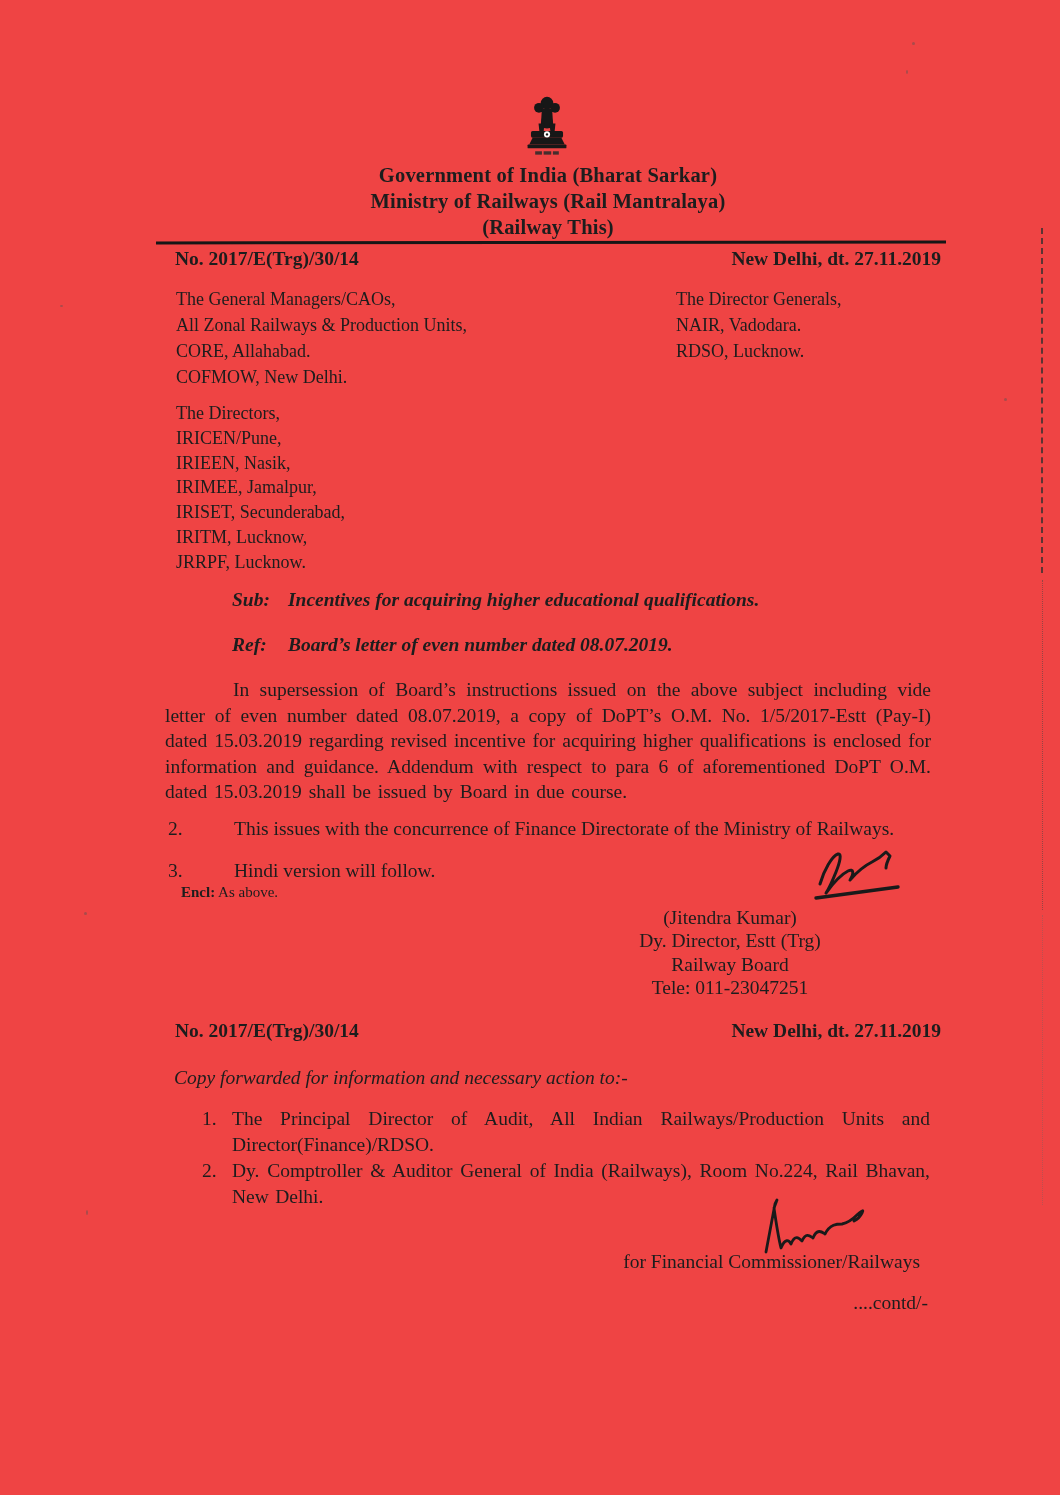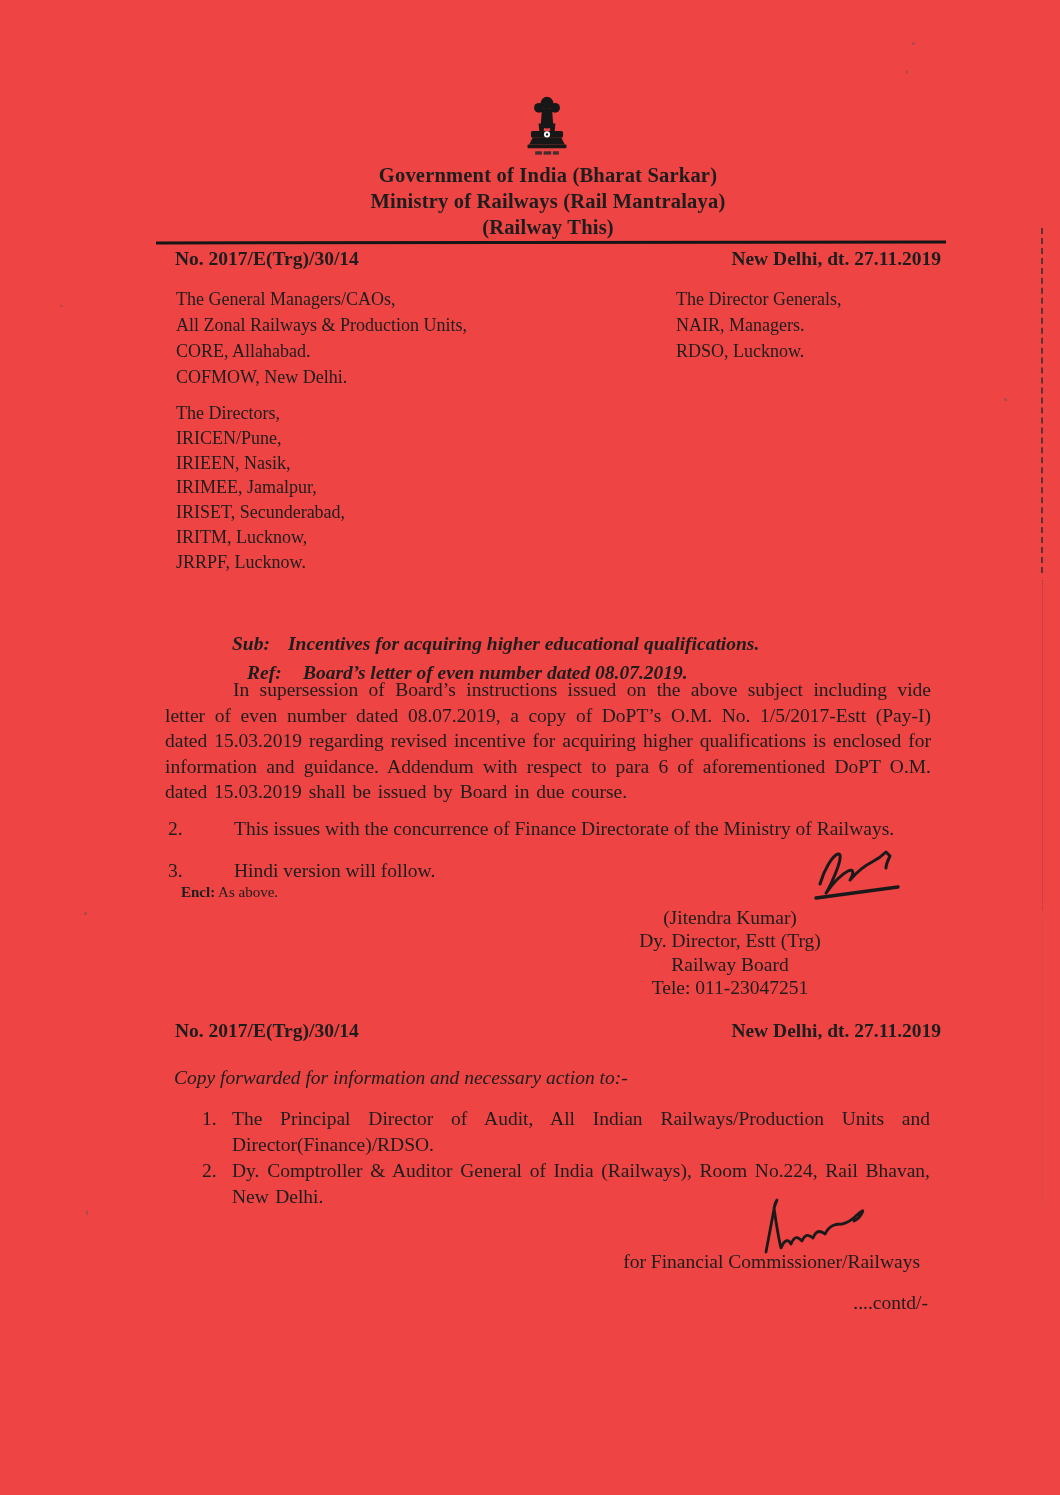--- a/index.html
+++ b/index.html
@@ -74,39 +74,39 @@
   </div>
 
   <div class="abs addr" style="top:286px;left:176px;">
     <div>The General Managers/CAOs,</div>
     <div>All Zonal Railways &amp; Production Units,</div>
     <div>CORE, Allahabad.</div>
     <div>COFMOW, New Delhi.</div>
   </div>
   <div class="abs addr" style="top:286px;left:676px;">
     <div>The Director Generals,</div>
-    <div>NAIR, Managers.</div>
+    <div>NAIR, Vadodara.</div>
     <div>RDSO, Lucknow.</div>
   </div>
 
   <div class="abs addr" style="top:401px;left:176px;line-height:24.8px;">
     <div>The Directors,</div>
     <div>IRICEN/Pune,</div>
     <div>IRIEEN, Nasik,</div>
     <div>IRIMEE, Jamalpur,</div>
     <div>IRISET, Secunderabad,</div>
     <div>IRITM, Lucknow,</div>
     <div>JRRPF, Lucknow.</div>
   </div>
 
-  <div class="abs subrow bi" style="top:589px;margin-top:44px;">
+  <div class="abs subrow bi" style="top:589px;">
     <span class="lbl">Sub:</span>
     <span>Incentives for acquiring higher educational qualifications.</span>
   </div>
-  <div class="abs subrow bi" style="top:662px;margin-left:15px;">
+  <div class="abs subrow bi" style="top:634px;">
     <span class="lbl">Ref:</span>
     <span>Board’s letter of even number dated 08.07.2019.</span>
   </div>
 
   <div class="abs para" style="top:677px;text-indent:68px;">In supersession of Board’s instructions issued on the above subject including vide letter of even number dated 08.07.2019, a copy of DoPT’s O.M. No. 1/5/2017-Estt (Pay-I) dated 15.03.2019 regarding revised incentive for acquiring higher qualifications is enclosed for information and guidance. Addendum with respect to para 6 of aforementioned DoPT O.M. dated 15.03.2019 shall be issued by Board in due course.</div>
 
   <div class="abs numrow" style="top:818px;">
     <span class="num">2.</span>
     <span>This issues with the concurrence of Finance Directorate of the Ministry of Railways.</span>
   </div>

